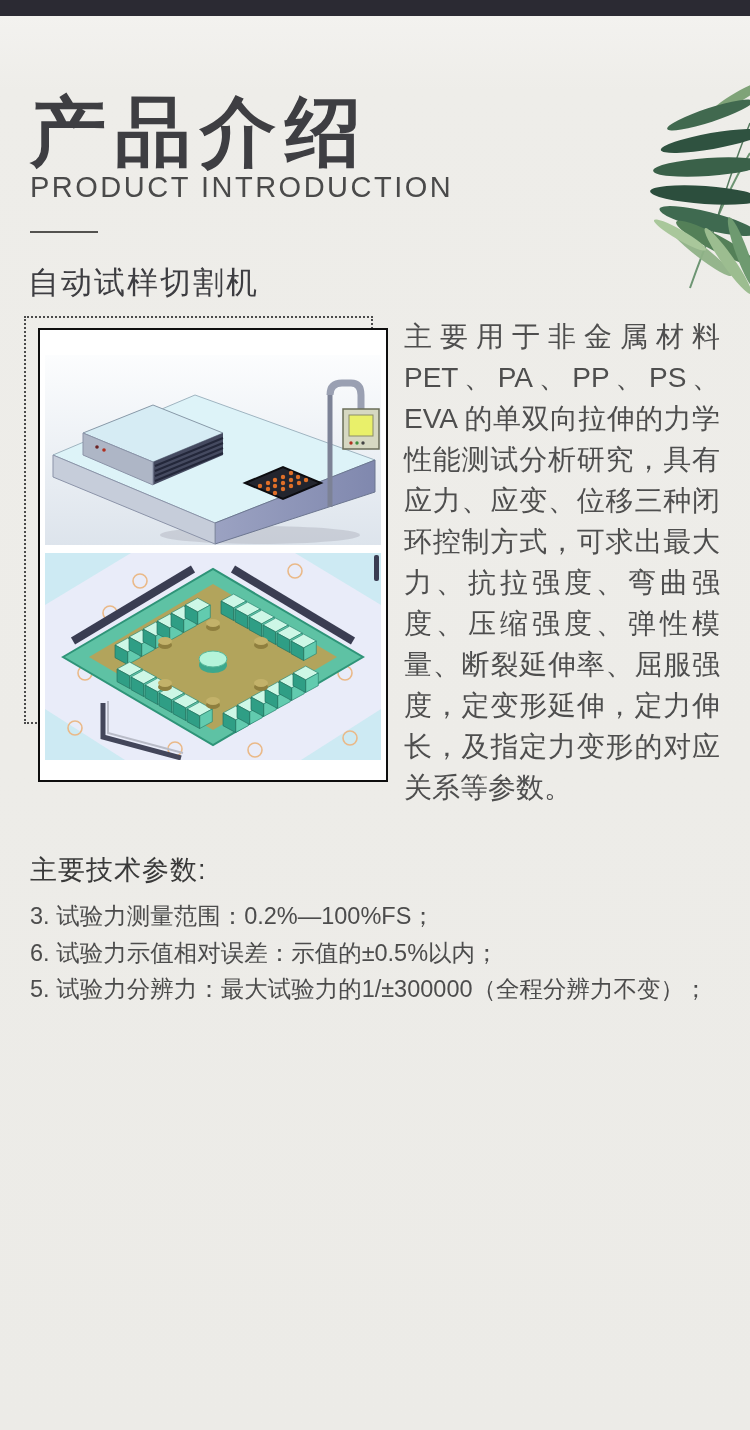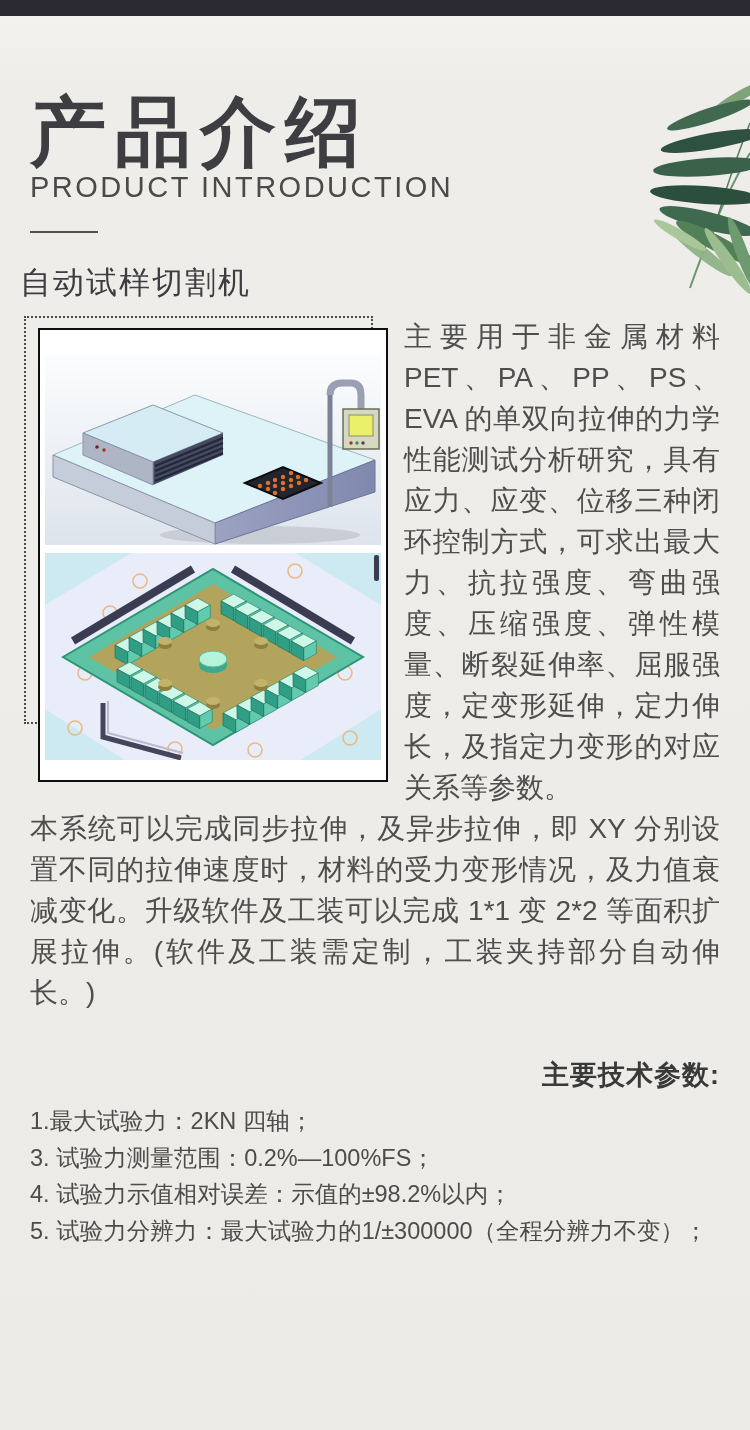--- a/index.html
+++ b/index.html
@@ -10,30 +10,30 @@
     color:#4c4c4c;
   }
   .page{position:relative;width:750px;height:1430px;
     background:linear-gradient(180deg,#f3f2ef 16px,#eeede9 90px,#ecebe7 100%);}
   .top-bar{height:16px;background:#2b2a33;}
   .leaf{position:absolute;top:83px;right:0;width:100px;height:212px;pointer-events:none;}
   .hero{padding:78px 30px 0;}
   .title-cn{font-size:76px;font-weight:900;color:#3e3e42;letter-spacing:9px;margin:0;line-height:1.0;}
   .title-en{font-size:29px;color:#4a4a4a;letter-spacing:2.5px;margin-top:1px;font-weight:400;}
   .divider{width:68px;border-top:2px solid #53524f;margin-top:27px;}
-  .product-name{font-size:31px;color:#3d3d41;font-weight:500;margin:29px 0 12px;padding:0 20px;letter-spacing:2px;}
+  .product-name{font-size:31px;color:#3d3d41;font-weight:500;margin:29px 0 12px;padding:0 28px;letter-spacing:2px;}
   .flow{padding:0 30px;font-size:28px;line-height:41px;color:#4e4e4e;text-align:justify;}
   .flow p{margin:0;}
   .media-wrap{float:left;width:358px;height:469px;margin:0 16px 10px 0;position:relative;}
   .dotted-frame{position:absolute;left:-6px;top:0;width:345px;height:404px;border:2px dotted #4a4a4a;}
   .img-box{position:absolute;left:8px;top:12px;width:336px;border:2px solid #0e0e0e;background:#ffffff;padding:25px 5px 20px;}
   .img-box svg{display:block;width:336px;}
   .img-box svg + svg{margin-top:8px;}
   .specs{clear:both;padding:0 30px;}
-  .specs h3{font-size:27px;font-weight:700;color:#393939;margin:44px 0 10px;letter-spacing:1px;text-align:right;}
+  .specs h3{font-size:27px;font-weight:400;color:#393939;margin:44px 0 10px;letter-spacing:1px;}
   .spec-item{font-size:23.5px;line-height:36.5px;color:#4c4c4c;}
 </style>
 </head>
 <body>
 
 <div class="page">
   <div class="top-bar"></div>
 
   <svg class="leaf" viewBox="0 0 100 212" aria-hidden="true">
     <path d="M100 70 Q70 120 40 205" stroke="#6d9573" stroke-width="2" fill="none"></path>
@@ -191,24 +191,22 @@
           <ellipse cx="168" cy="112" rx="14" ry="8" fill="#3da88c"></ellipse>
           <ellipse cx="168" cy="106" rx="14" ry="8" fill="#b5f4da" stroke="#58b89a" stroke-width="1"></ellipse>
 
           <path d="M58 150 L58 184 L136 205" stroke="#43465a" stroke-width="5" fill="none"></path>
           <path d="M63 148 L63 180 L138 200" stroke="#b9bcc8" stroke-width="2" fill="none"></path>
         </svg>
 
       </div>
     </div>
     <p>主要用于非金属材料 PET、PA、PP、PS、EVA 的单双向拉伸的力学性能测试分析研究，具有应力、应变、位移三种闭环控制方式，可求出最大力、抗拉强度、弯曲强度、压缩强度、弹性模量、断裂延伸率、屈服强度，定变形延伸，定力伸长，及指定力变形的对应关系等参数。</p>
-    <p>本系统可以完成同步拉伸，及异步拉伸，即 XY 分别设置不同的拉伸速度时，材料的受力变形情况，及力值衰减变化。升级软件及工装可以完成 1*1 变 2*2 等面积扩展拉伸。(软件及工装需定制，工装夹持部分自动伸长。)</p>
   </div>
 
   <section class="specs">
     <h3>主要技术参数:</h3>
-    <div class="spec-item">1.最大试验力：2KN 四轴；</div>
     <div class="spec-item">3. 试验力测量范围：0.2%—100%FS；</div>
-    <div class="spec-item">4. 试验力示值相对误差：示值的±98.2%以内；</div>
+    <div class="spec-item">6. 试验力示值相对误差：示值的±0.5%以内；</div>
     <div class="spec-item">5. 试验力分辨力：最大试验力的1/±300000（全程分辨力不变）；</div>
 
   </section>
 </div>
 
 </body></html>

